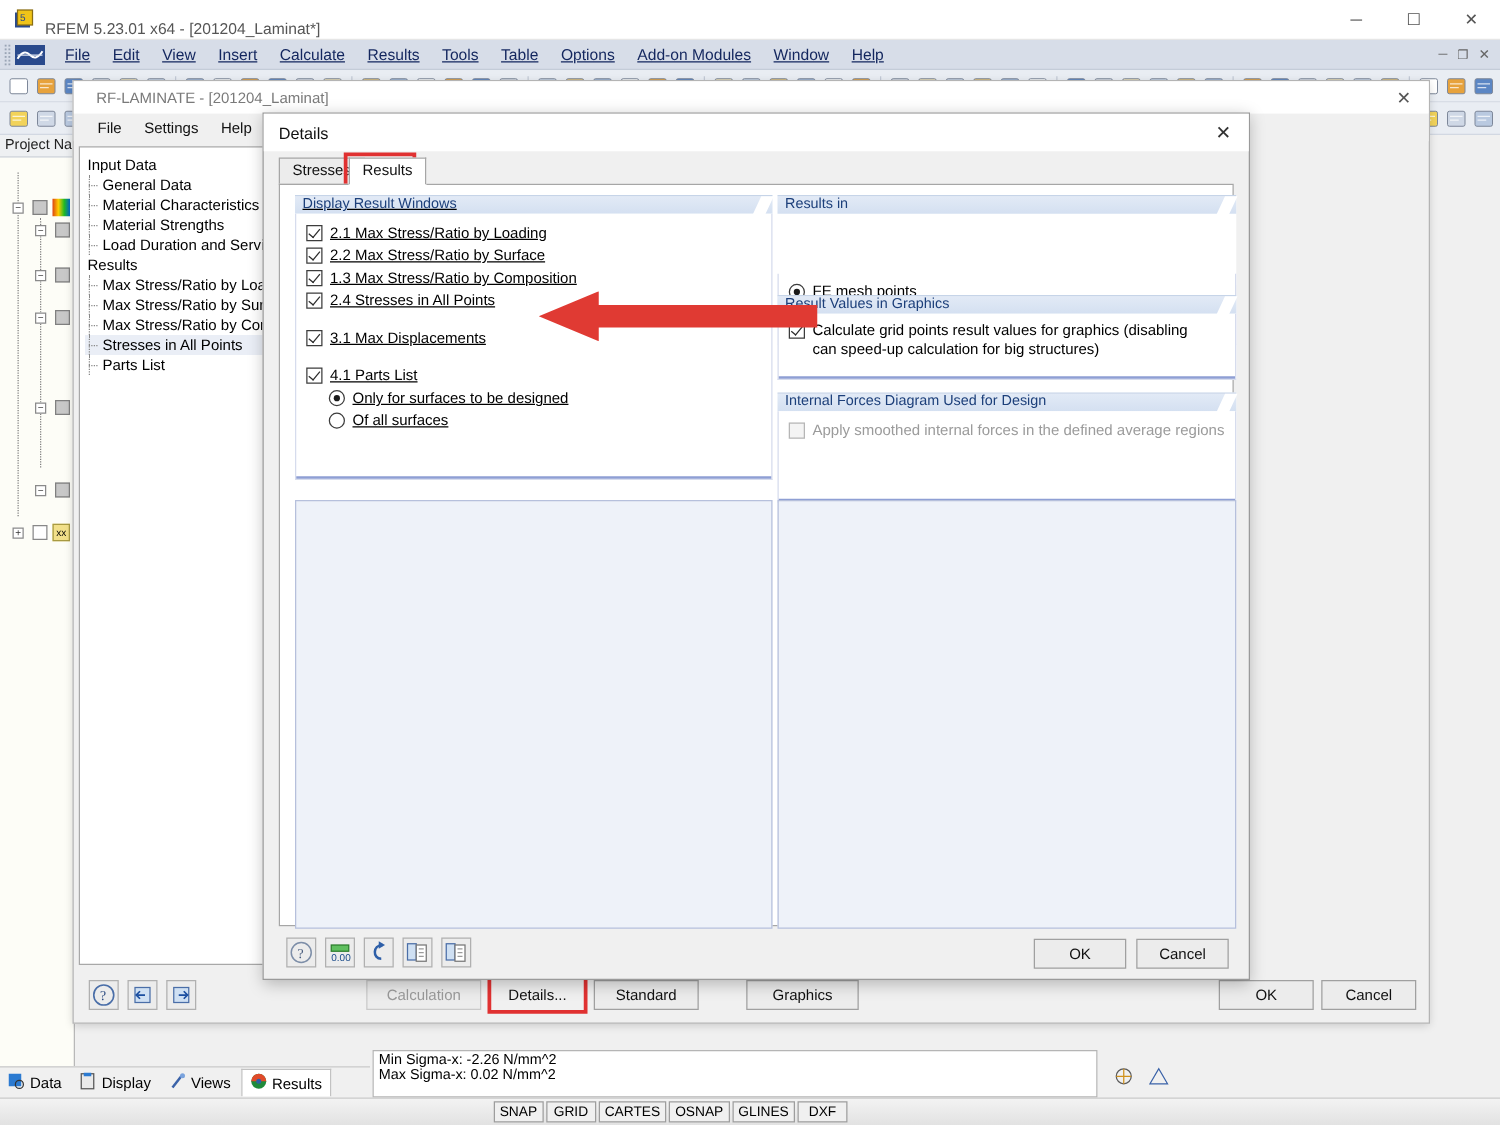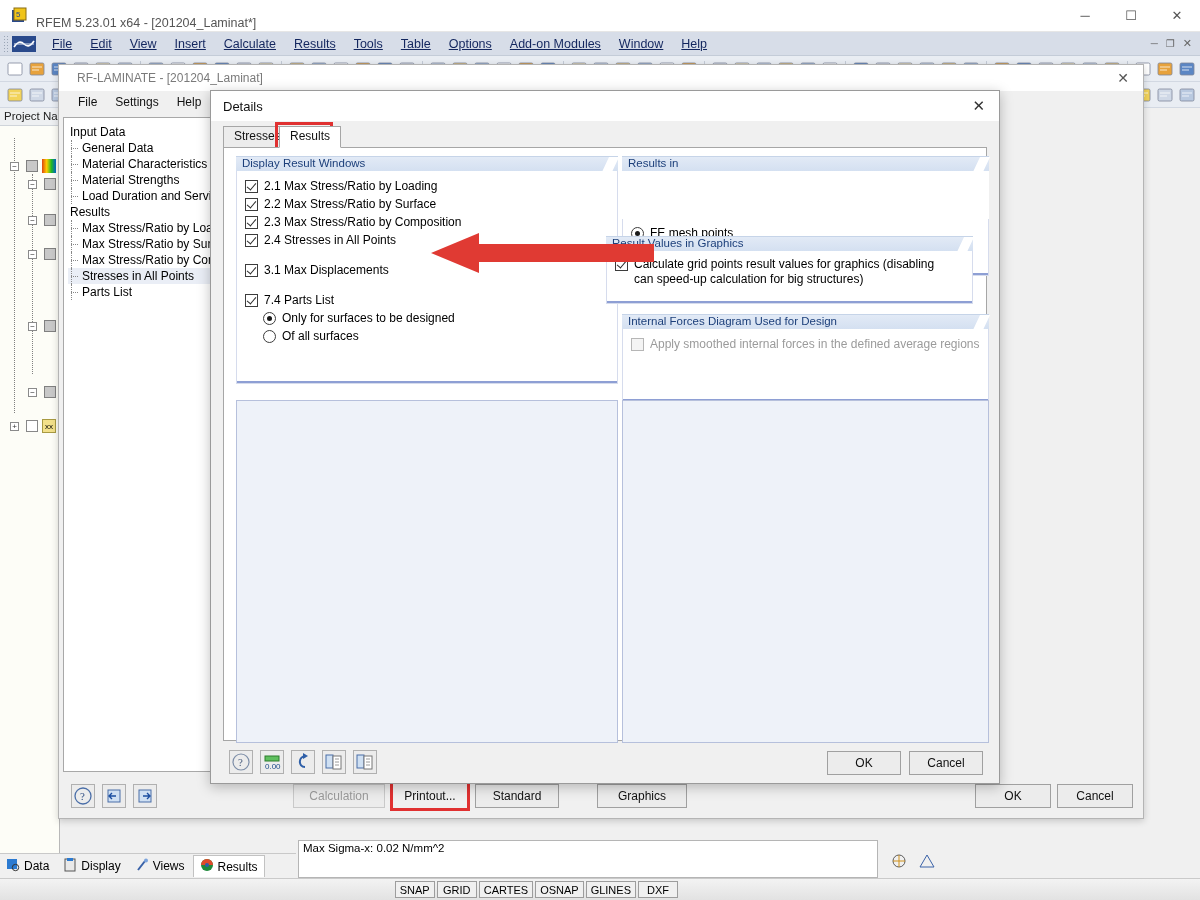--- a/index.html
+++ b/index.html
@@ -916,21 +916,21 @@
           </div>
           <div class="sq-btn">
             <svg width="22" height="22" viewBox="0 0 22 22">
                 <rect x="5" y="5" width="12" height="12" fill="#cfe0f3" stroke="#4a6ea8"></rect>
                 <path d="M9 11h6M13 8l3 3-3 3" stroke="#1b4ea0" stroke-width="1.4" fill="none"></path>
               </svg>
           </div>
         </div>
         <div class="wbtn dis" style="position:absolute;left:234px;top:8px;width:92px;background:#ececec;border-color:#c9c9c9;">Calculation</div>
         <div class="tab-red" style="left:331px; top:5px; width:80px; height:30px;"></div>
-        <div class="wbtn" style="position:absolute;left:337px;top:11px;width:68px;height:18px;border:none;background:transparent;">Printout...</div>
+        <div class="wbtn" style="position:absolute;left:337px;top:11px;width:68px;height:18px;border:none;background:transparent;">Details...</div>
         <div class="wbtn" style="position:absolute;left:416px;top:8px;width:84px;">Standard</div>
         <div class="wbtn" style="position:absolute;left:538px;top:8px;width:90px;">Graphics</div>
         <div class="wbtn" style="position:absolute;left:916px;top:8px;width:76px;">OK</div>
         <div class="wbtn" style="position:absolute;left:998px;top:8px;width:76px;">Cancel</div>
       </div>
     </div>
   </div>
 
   <div class="dlg">
     <div class="dlg-title">
@@ -939,49 +939,49 @@
     </div>
 
     <div class="tabstrip">
       <div class="tab" style="left:0;">Stresses</div>
       <div class="tab active" style="left:56px;">Results</div>
       <div class="tab-red" style="left:52px; top:-4px; width:58px; height:30px;"></div>
     </div>
 
     <div class="tabpage">
 
-      <div class="gbox" style="left:12px; top:8px; width:382px; height:228px;">
+      <div class="gbox" style="left:12px; top:8px; width:382px; height:228px;text-decoration:underline;">
         <div class="gbox-hdr">Display Result Windows</div>
         <div class="gbox-inner">
           <div style="padding-top:6px;">
             <div class="chk-row">
               <span class="chk checked"></span>
               <span>2.1 Max Stress/Ratio by Loading</span>
             </div>
             <div class="chk-row">
               <span class="chk checked"></span>
               <span>2.2 Max Stress/Ratio by Surface</span>
             </div>
             <div class="chk-row">
               <span class="chk checked"></span>
-              <span>2.3 Max Stress/Ratio by Composition</span>
+              <span>1.3 Max Stress/Ratio by Composition</span>
             </div>
             <div class="chk-row">
               <span class="chk checked"></span>
               <span>2.4 Stresses in All Points</span>
             </div>
             <div style="height:12px;"></div>
             <div class="chk-row">
               <span class="chk checked"></span>
               <span>3.1 Max Displacements</span>
             </div>
             <div style="height:12px;"></div>
             <div class="chk-row">
               <span class="chk checked"></span>
-              <span>7.4 Parts List</span>
+              <span>4.1 Parts List</span>
             </div>
             <div class="rad-row" style="padding-left:26px;text-align:center;">
               <span class="rad checked"></span>
               <span>Only for surfaces to be designed</span>
             </div>
             <div class="rad-row" style="padding-left:26px;">
               <span class="rad"></span>
               <span>Of all surfaces</span>
             </div>
           </div>
@@ -999,21 +999,21 @@
             </div>
             <div class="rad-row">
               <span class="rad"></span>
               <span>Grid points</span>
             </div>
           </div>
           <div class="gbox-underline"></div>
         </div>
       </div>
 
-      <div class="gbox" style="left:382px; top:88px; width:367px; height:68px;">
+      <div class="gbox" style="left:398px; top:88px; width:367px; height:68px;">
         <div class="gbox-hdr">Result Values in Graphics</div>
         <div class="gbox-inner">
           <div class="chk-row" style="align-items:flex-start;padding-top:6px;padding-right:24px;">
             <span class="chk checked" style="margin-top:1px;"></span>
             <span style="line-height:1.25;">Calculate grid points result values for graphics (disabling can speed-up calculation for big structures)</span>
           </div>
           <div class="gbox-underline"></div>
         </div>
       </div>
 
@@ -1110,20 +1110,21 @@
             <circle cx="7" cy="7" r="6" fill="#1f8a3b"></circle>
             <path d="M1 7a6 6 0 0 1 12 0z" fill="#e04a2a"></path>
             <circle cx="7" cy="7" r="2" fill="#2e5fa8"></circle>
           </svg>
       </span>
       <span>Results</span>
     </div>
   </div>
 
   <div class="status-box">
+    <div>Min Sigma-x: -2.26 N/mm^2</div>
     <div>Max Sigma-x: 0.02 N/mm^2</div>
   </div>
 
   <div class="bot-right-icons">
     <span>
       <svg width="18" height="16" viewBox="0 0 18 16">
           <circle cx="9" cy="8" r="6" fill="none" stroke="#5a5a5a"></circle>
           <path d="M3 8h12M9 2v12" stroke="#d0911a"></path>
         </svg>
     </span>

